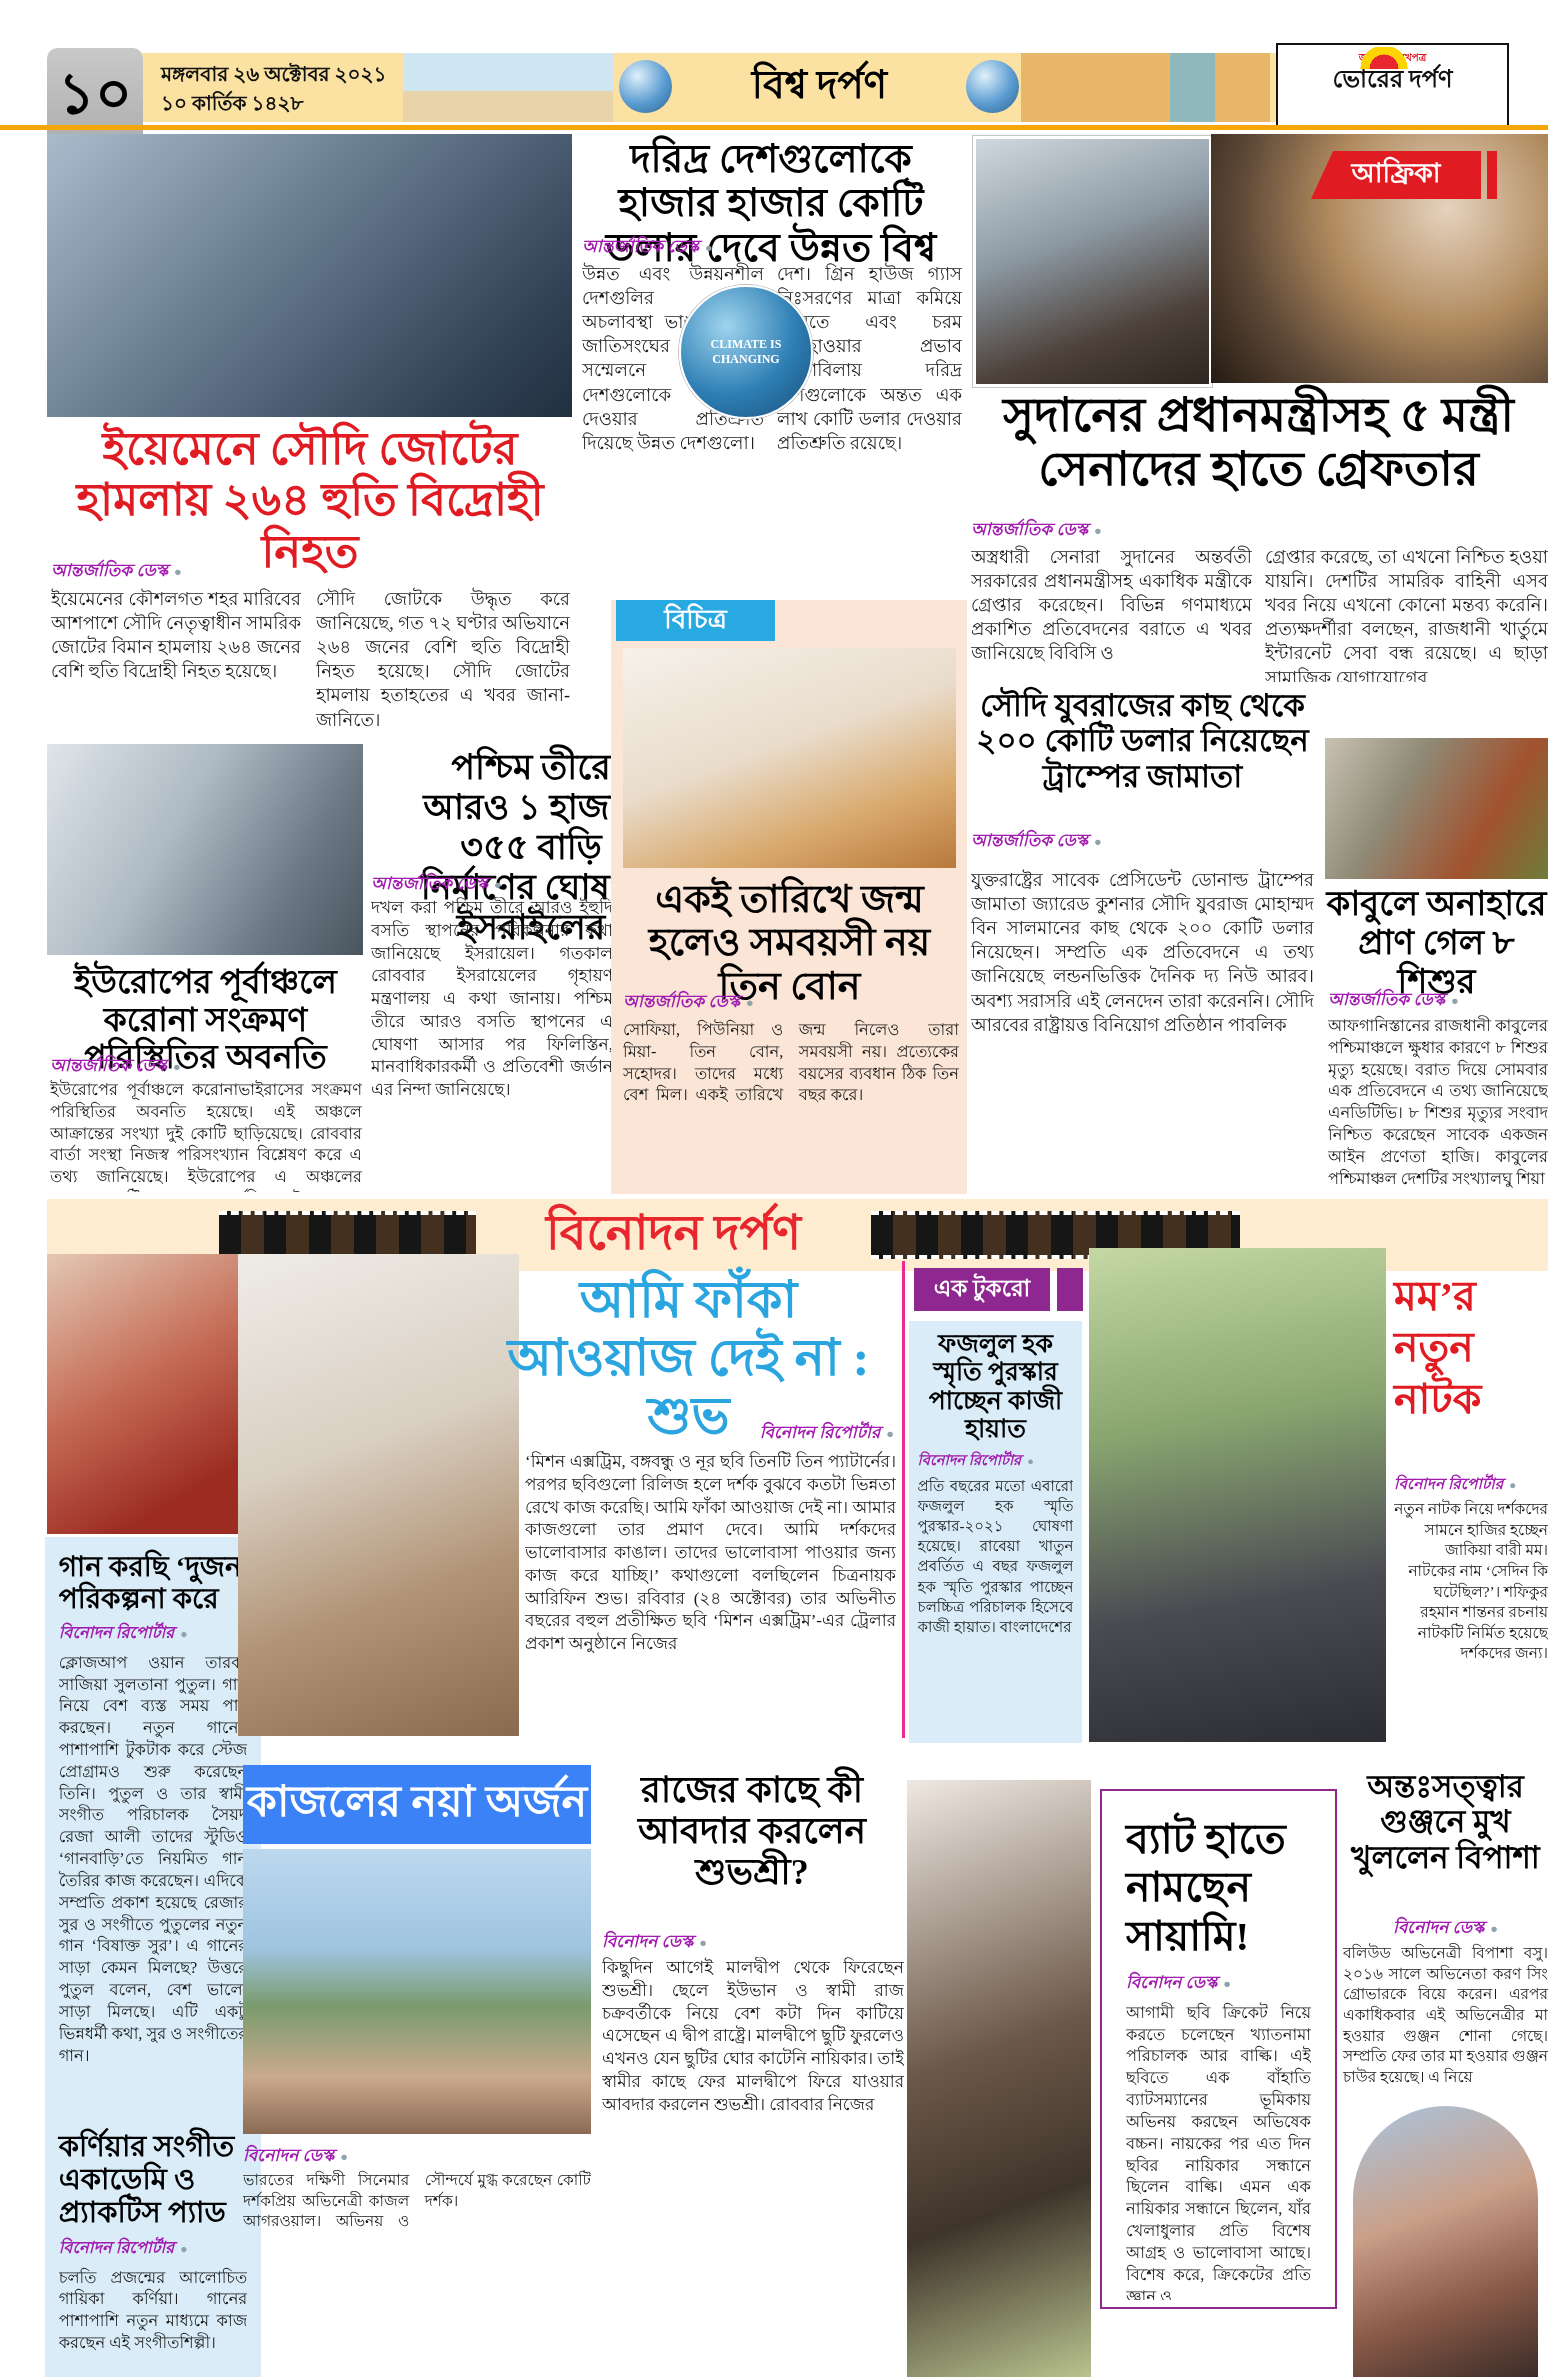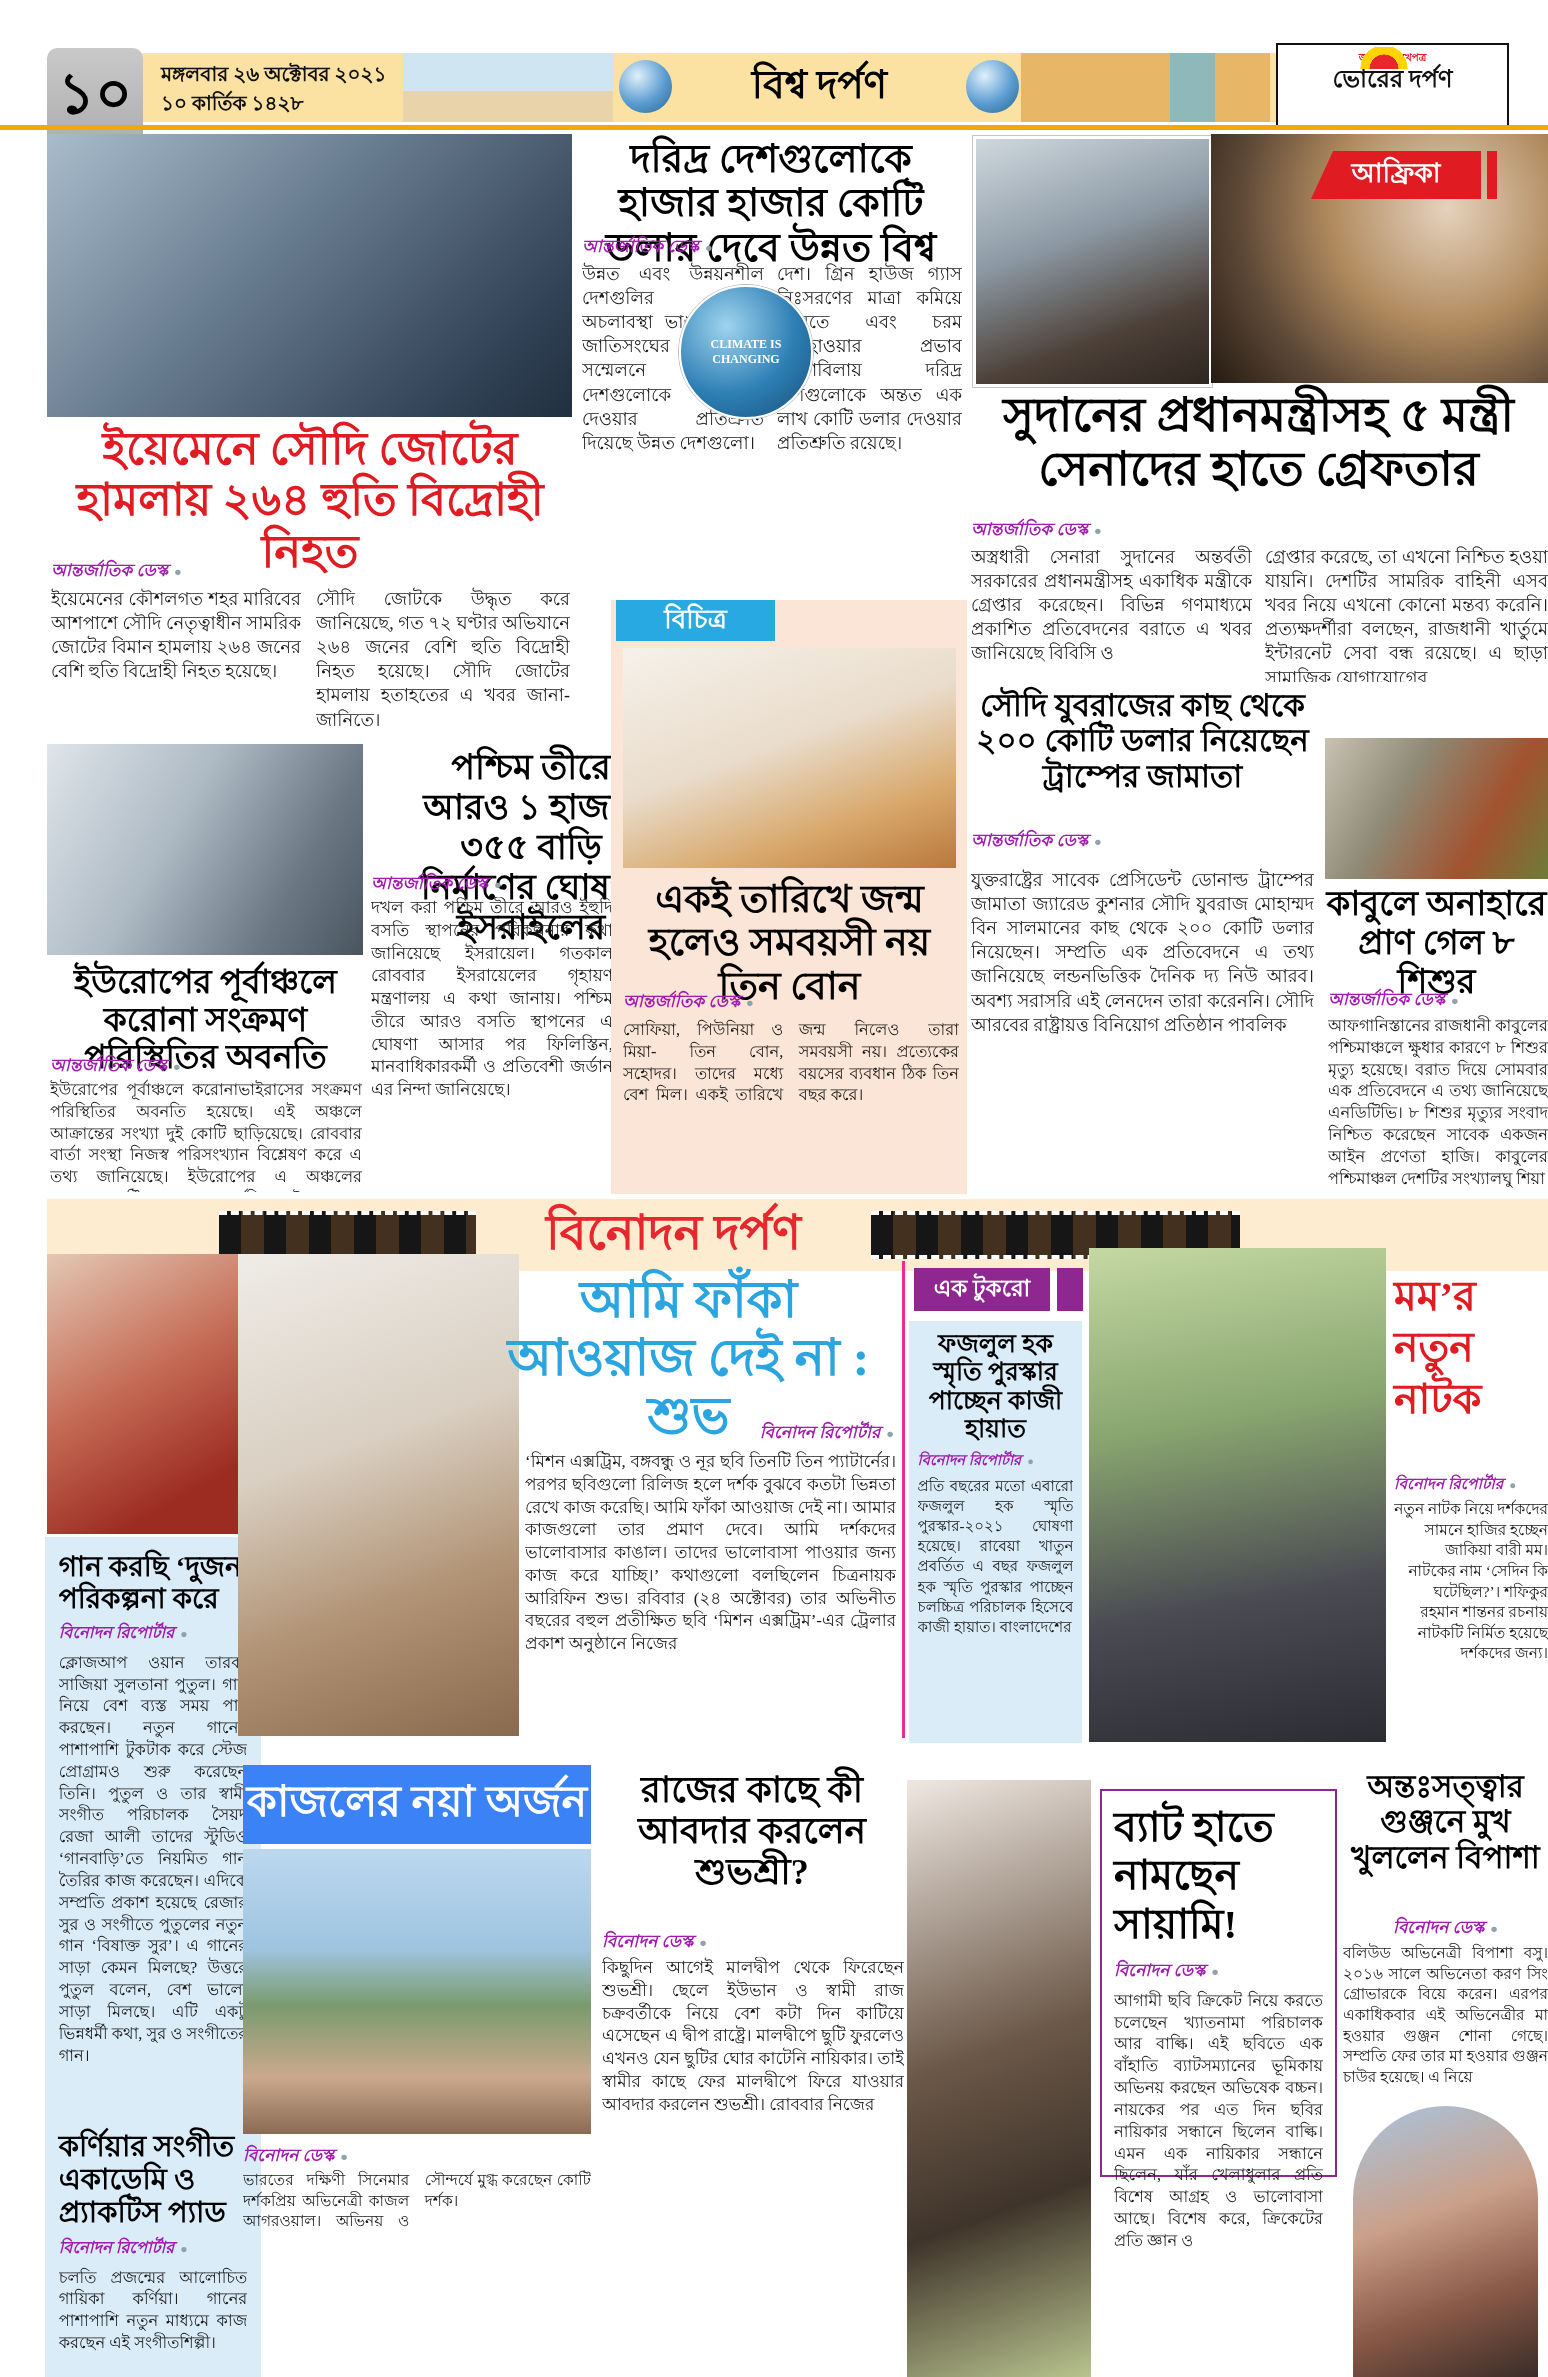--- a/index.html
+++ b/index.html
@@ -149,21 +149,21 @@
   </div>
   <div class="abs photo" style="left:243px;top:1849px;width:348px;height:285px;background:linear-gradient(180deg,#bcd8ee,#9fc4e0 35%,#7a9b6d 55%,#caa98e 80%,#8a6a52);"></div>
   <div class="abs byline" style="left:243px;top:2142px;">বিনোদন ডেস্ক</div>
   <div class="abs body cols2" style="left:243px;top:2170px;width:348px;height:202px;font-size:15.4px;">ভারতের দক্ষিণী সিনেমার দর্শকপ্রিয় অভিনেত্রী কাজল আগরওয়াল। অভিনয় ও সৌন্দর্যে মুগ্ধ করেছেন কোটি দর্শক।</div>
 
   <div class="abs hl center" style="left:600px;top:1770px;width:304px;font-size:36px;">রাজের কাছে কী আবদার করলেন শুভশ্রী?</div>
   <div class="abs byline" style="left:602px;top:1928px;">বিনোদন ডেস্ক</div>
   <div class="abs body" style="left:602px;top:1957px;width:302px;height:415px;font-size:17px;">কিছুদিন আগেই মালদ্বীপ থেকে ফিরেছেন শুভশ্রী। ছেলে ইউভান ও স্বামী রাজ চক্রবর্তীকে নিয়ে বেশ কটা দিন কাটিয়ে এসেছেন এ দ্বীপ রাষ্ট্রে। মালদ্বীপে ছুটি ফুরলেও এখনও যেন ছুটির ঘোর কাটেনি নায়িকার। তাই স্বামীর কাছে ফের মালদ্বীপে ফিরে যাওয়ার আবদার করলেন শুভশ্রী। রোববার নিজের</div>
   <div class="abs photo" style="left:907px;top:1780px;width:184px;height:598px;background:linear-gradient(160deg,#efe8e2,#6b5848 45%,#3f342b 70%,#b9c48f);"></div>
 
-  <div class="abs" style="left:1100px;top:1789px;width:237px;height:388px;border:2.6px solid #8f278f;box-sizing:border-box;padding:12px;background:#fff;">
+  <div class="abs" style="left:1100px;top:1789px;width:237px;height:520px;border:2.6px solid #8f278f;box-sizing:border-box;padding:24px;background:#fff;">
     <div class="hl" style="font-size:41px;line-height:1.18;">ব্যাট হাতে নামছেন সায়ামি!</div>
     <div class="byline" style="margin-top:8.6px;">বিনোদন ডেস্ক</div>
     <div class="body" style="font-size:16.3px;height:298px;margin-top:5.1px;">আগামী ছবি ক্রিকেট নিয়ে করতে চলেছেন খ্যাতনামা পরিচালক আর বাল্কি। এই ছবিতে এক বাঁহাতি ব্যাটসম্যানের ভূমিকায় অভিনয় করছেন অভিষেক বচ্চন। নায়কের পর এত দিন ছবির নায়িকার সন্ধানে ছিলেন বাল্কি। এমন এক নায়িকার সন্ধানে ছিলেন, যাঁর খেলাধুলার প্রতি বিশেষ আগ্রহ ও ভালোবাসা আছে। বিশেষ করে, ক্রিকেটের প্রতি জ্ঞান ও</div>
   </div>
 
   <div class="abs hl center" style="left:1343px;top:1769px;width:205px;font-size:31px;">অন্তঃসত্ত্বার গুঞ্জনে মুখ খুললেন বিপাশা</div>
   <div class="abs" style="left:1343px;top:1914px;width:205px;text-align:center;">
     <span class="byline">বিনোদন ডেস্ক</span>
   </div>
   <div class="abs body" style="left:1343px;top:1943px;width:205px;height:154px;font-size:15.4px;">বলিউড অভিনেত্রী বিপাশা বসু। ২০১৬ সালে অভিনেতা করণ সিং গ্রোভারকে বিয়ে করেন। এরপর একাধিকবার এই অভিনেত্রীর মা হওয়ার গুঞ্জন শোনা গেছে। সম্প্রতি ফের তার মা হওয়ার গুঞ্জন চাউর হয়েছে। এ নিয়ে</div>

